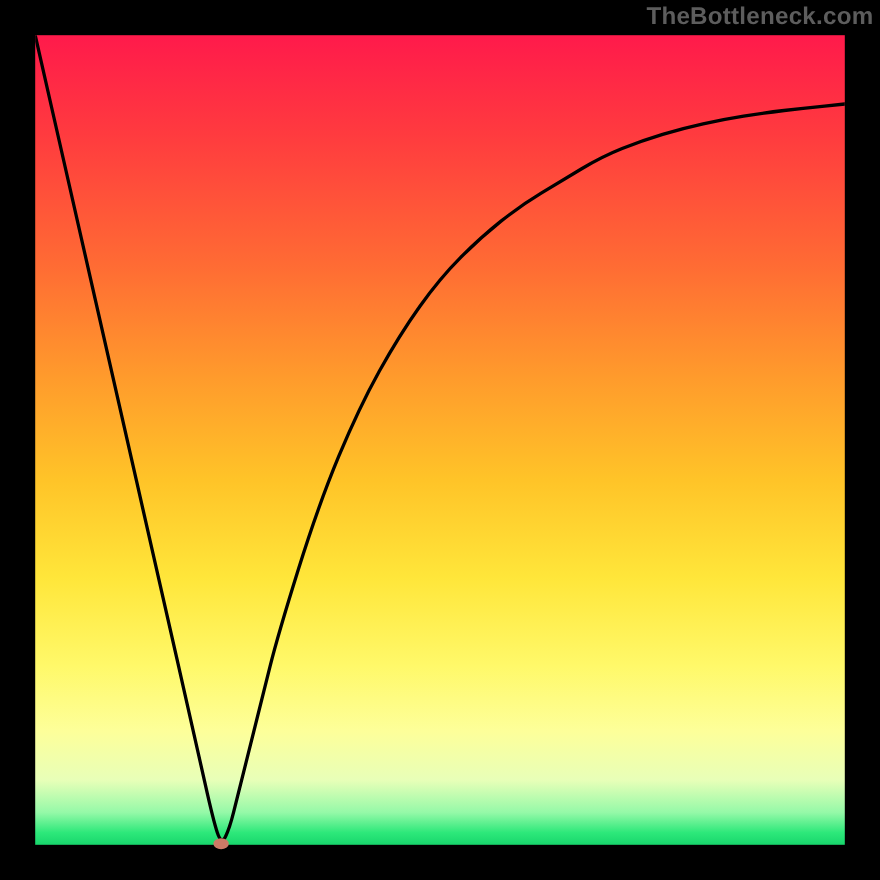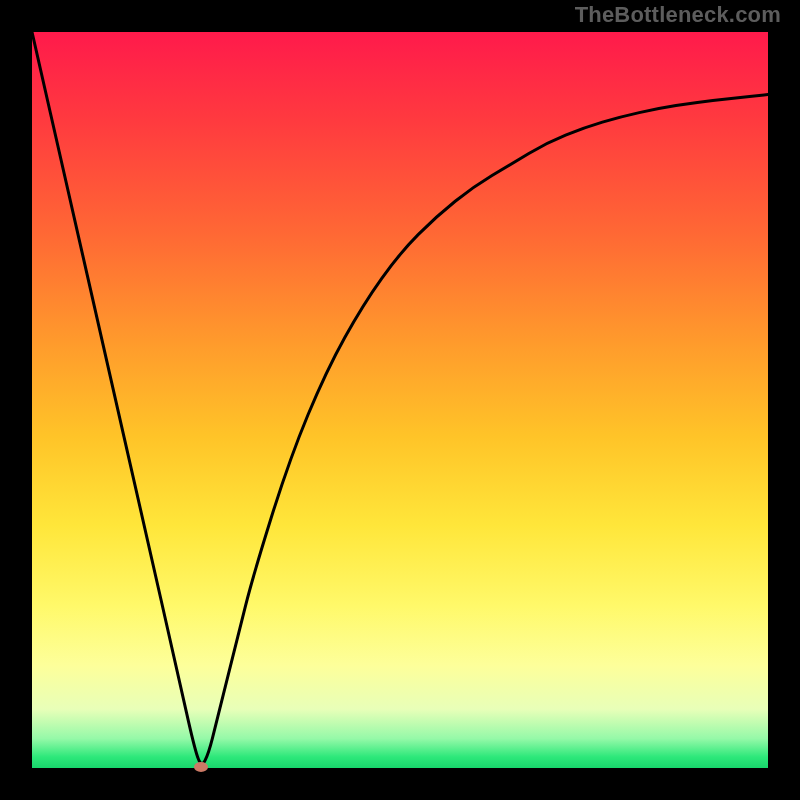--- a/index.html
+++ b/index.html
@@ -33,21 +33,21 @@
       #fdff9a 86%,
       #e8ffb8 92%,
       #95f9a8 96%,
       #2de87a 98.5%,
       #18d66c 100%
     );
   }
   .watermark {
     position: absolute;
     top: 2px;
-    right: 19px;
+    right: 6px;
     font-family: Arial, Helvetica, sans-serif;
     font-size: 22px;
     font-weight: 600;
     color: #5d5d5d;
     letter-spacing: 0.2px;
   }
   svg.curve {
     position: absolute;
     left: 0;
     top: 0;

